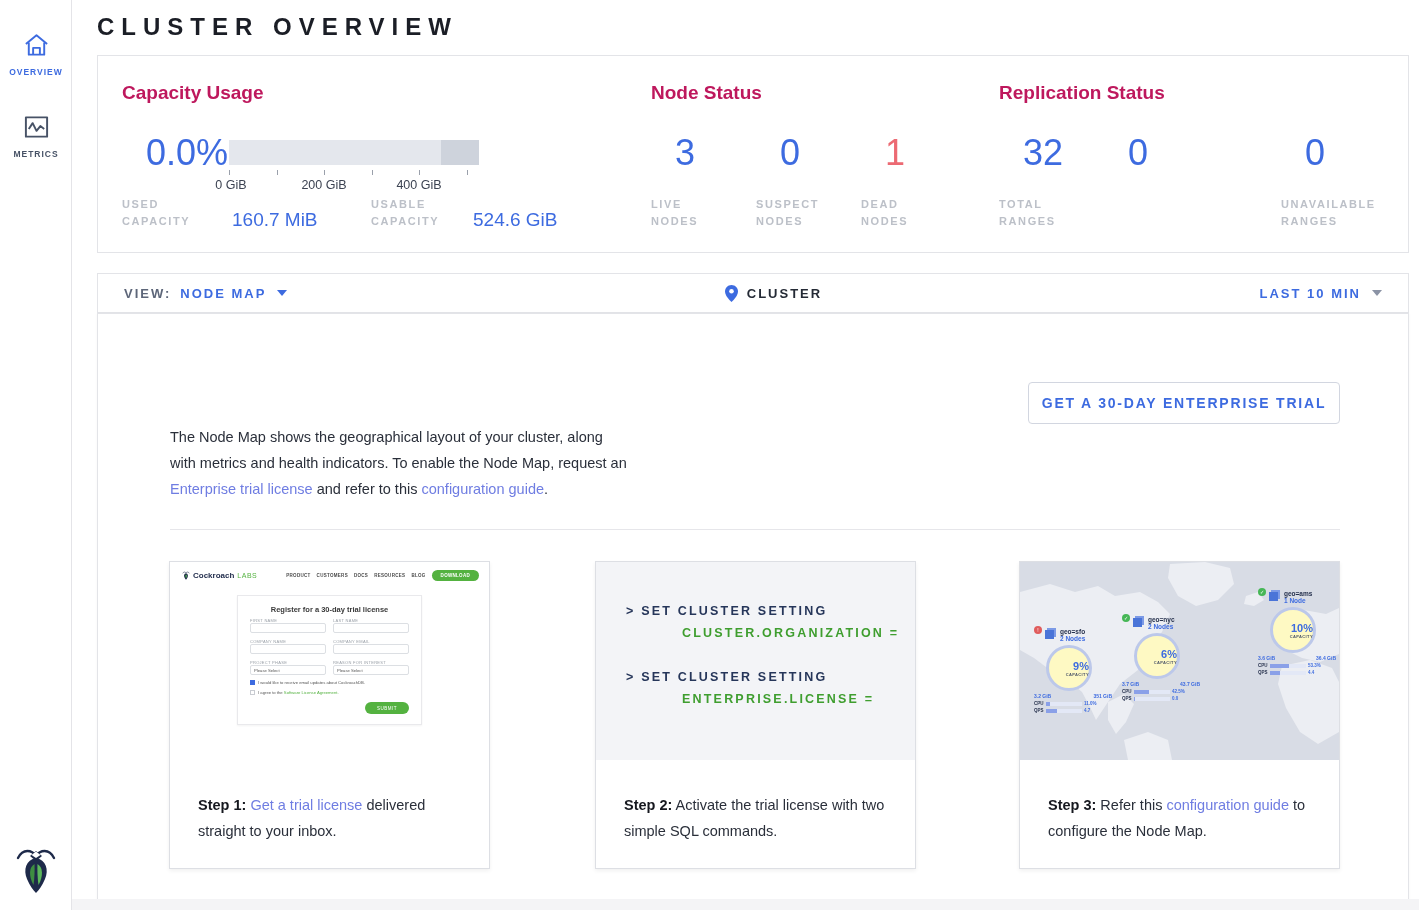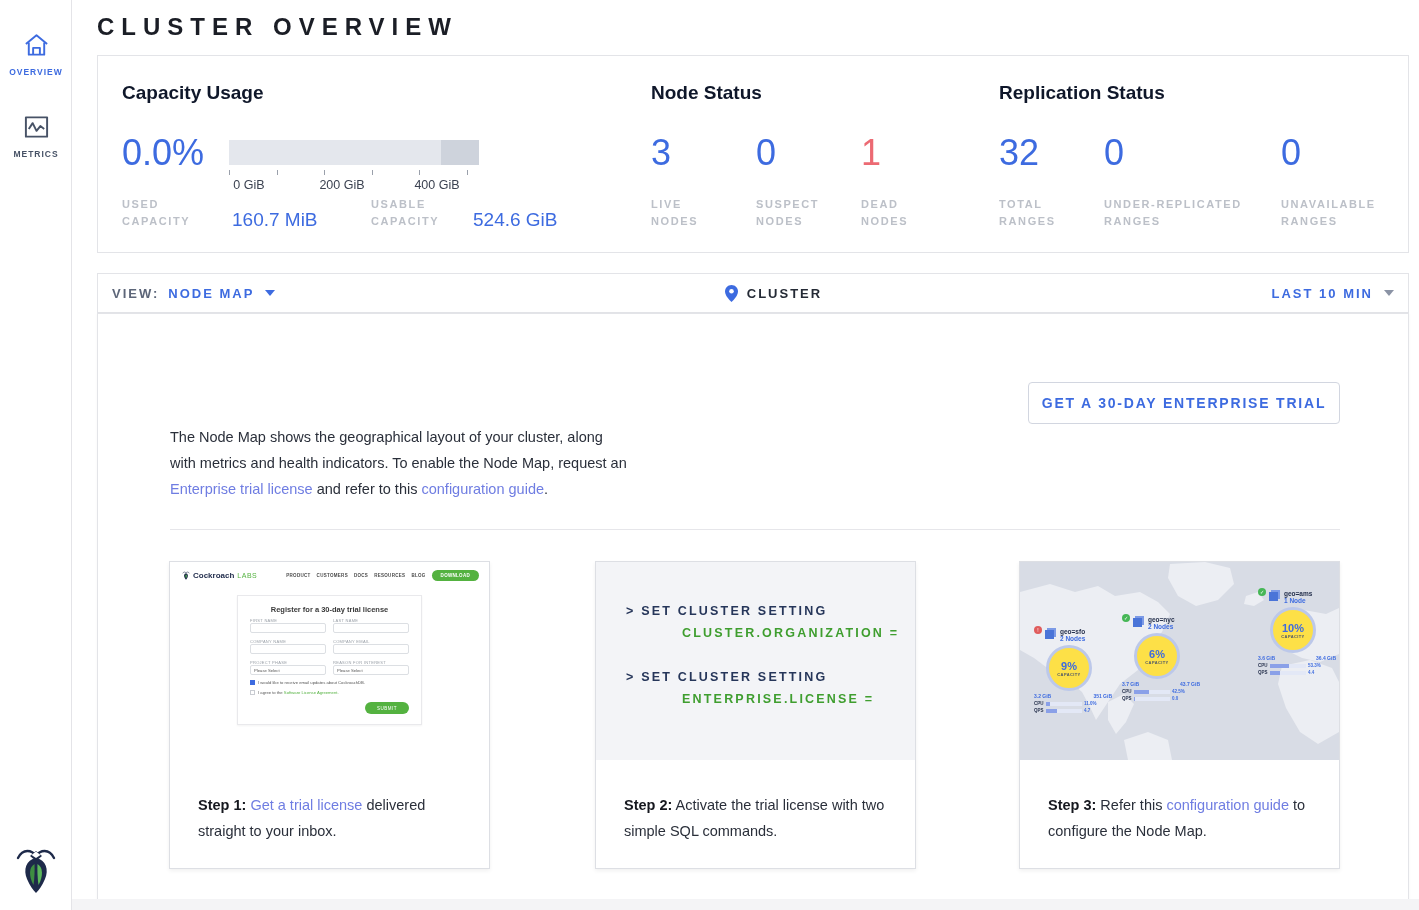--- a/index.html
+++ b/index.html
@@ -12,33 +12,33 @@
   .side-label { font-size:8.5px; font-weight:bold; letter-spacing:1px; color:#475266; }
   .side-item.active .side-label { color:#3d6be0;text-align:center; }
   .side-icon { width:27px; height:26px; display:block; }
   #side-logo { position:absolute; left:14px; bottom:14px; width:44px; height:52px; }
 
   
   #page-title { position:absolute; left:97px; top:13px; font-size:24px; font-weight:700; letter-spacing:7px; color:#1b1e26; }
 
   
   #summary { position:absolute; left:97px; top:55px; width:1312px; height:198px; background:#fff; border:1px solid #e3e4e8; }
-  .sec-title { position:absolute; top:26px; font-size:19px; font-weight:600; color:#0f172a; }
-  .big-val { position:absolute; top:76px; font-size:36px; color:#3d6be0; }
+  .sec-title { position:absolute; top:26px; font-size:19px; font-weight:600; color:#be185d; }
+  .big-val { position:absolute; top:76px; font-size:36px; color:#3d6be0;margin-left:24px; }
   .big-val.red { color:#ec6a73; }
   .stat-label { position:absolute; top:140px; font-size:11px; font-weight:bold; letter-spacing:1.6px; color:#bcc0c8; line-height:17px; }
   .mid-val { position:absolute; font-size:19px; color:#3d6be0; }
 
   #gauge-bar { position:absolute; left:131px; top:84px; width:250px; height:25px; background:#e4e7ed; }
   #gauge-dark { position:absolute; right:0; top:0; width:38px; height:25px; background:#ced3dc; }
   .tick { position:absolute; top:114px; width:1px; height:5px; background:#9aa0ab; }
-  .tick-label { position:absolute; top:122px; transform:translateX(-50%); font-size:12.5px; color:#3c4352;margin-left:18px; }
-
-  
-  #viewbar { position:absolute; left:97px; top:273px; width:1312px; height:40px; background:#fff; border:1px solid #e3e4e8; display:flex; align-items:center; justify-content:space-between; padding:0 14px; }
+  .tick-label { position:absolute; top:122px; transform:translateX(-50%); font-size:12.5px; color:#3c4352; }
+
+  
+  #viewbar { position:absolute; left:97px; top:273px; width:1312px; height:40px; background:#fff; border:1px solid #e3e4e8; display:flex; align-items:center; justify-content:space-between; padding:0 26px; }
   .vb-left, .vb-center, .vb-right { display:flex; align-items:center; gap:9px; }
   .vb-text { font-size:13px; letter-spacing:2px; font-weight:bold; }
   #view-label { color:#5d6679; }
   #view-value { color:#3d6be0; cursor:pointer; }
   #cluster-crumb { color:#242a35; }
   #time-range { color:#3d6be0; cursor:pointer; }
   .caret { width:0; height:0; border-left:5px solid transparent; border-right:5px solid transparent; border-top:6px solid #3d6be0; display:inline-block; margin-left:2px; }
   .caret.gray { border-top-color:#8b93a5; }
 
   
@@ -87,21 +87,21 @@
   
   #map-area { background:#d8dce5; position:relative; }
   #map-svg { position:absolute; left:0; top:0; }
   .mapnode { position:absolute; width:78px; }
   .mn-head { display:flex; align-items:flex-start; gap:2px; }
   .mn-badge { width:8px; height:8px; border-radius:50%; color:#fff; font-size:5px; line-height:8px; text-align:center; flex:none; margin-top:-2px; }
   .mn-badge.red { background:#e05c5c; } .mn-badge.green { background:#46b756; }
   .mn-cube { width:9px; height:9px; background:#4a74d8; flex:none; box-shadow:2px -2px 0 #7c9ae6; margin:2px 4px 0 1px; }
   .mn-geo { font-size:6.5px; font-weight:bold; color:#26314d; display:block; }
   .mn-nodes { font-size:6.5px; font-weight:bold; color:#3d6be0; display:block; }
-  .mn-ring { width:46px; height:46px; border-radius:50%; border:3px solid #bcc8ea; background:#fde047; margin:3px 0 0 12px; display:flex; flex-direction:column; align-items:center; justify-content:center; }
+  .mn-ring { width:46px; height:46px; border-radius:50%; border:3px solid #bcc8ea; background:#fef9c3; margin:3px 0 0 12px; display:flex; flex-direction:column; align-items:flex-end; justify-content:center; }
   .mn-pct { font-size:11px; font-weight:bold; color:#3d6be0; }
   .mn-cap { font-size:4px; font-weight:bold; letter-spacing:0.4px; color:#4a5468; }
   .mn-range { display:flex; justify-content:space-between; font-size:5px; font-weight:bold; color:#3d6be0; margin-top:2px; }
   .mn-stat { display:flex; align-items:center; gap:2px; margin-top:2px; }
   .mn-lbl { font-size:4.5px; font-weight:bold; color:#26314d; width:10px; }
   .mn-bar { width:36px; height:4px; background:#e3e8f6; position:relative; }
   .mn-bar i { position:absolute; left:0; top:0; height:4px; background:#8aa0e8; }
   .mn-val { font-size:4.5px; font-weight:bold; color:#3d6be0; }
 
   #bottom-strip { position:absolute; left:72px; bottom:0; width:1347px; height:11px; background:#f4f4f6; }
@@ -163,21 +163,20 @@
   <div class="stat-label" style="left:553px; width:80px">LIVE NODES</div>
   <div class="big-val" style="left:658px">0</div>
   <div class="stat-label" style="left:658px; width:80px">SUSPECT NODES</div>
   <div class="big-val red" style="left:763px">1</div>
   <div class="stat-label" style="left:763px; width:80px">DEAD NODES</div>
 
   <h2 class="sec-title" style="left:901px">Replication Status</h2>
   <div class="big-val" style="left:901px">32</div>
   <div class="stat-label" style="left:901px; width:80px">TOTAL RANGES</div>
   <div class="big-val" style="left:1006px">0</div>
-  <div class="stat-label" style="left:1006px; width:160px">UNDER-REPLICATED RANGES</div>
   <div class="big-val" style="left:1183px">0</div>
   <div class="stat-label" style="left:1183px; width:110px">UNAVAILABLE RANGES</div>
 </section>
 
 <section id="viewbar">
   <div class="vb-left">
     <span class="vb-text" id="view-label">VIEW:</span>
     <span class="vb-text" id="view-value">NODE MAP</span>
     <span class="caret"></span>
   </div>

